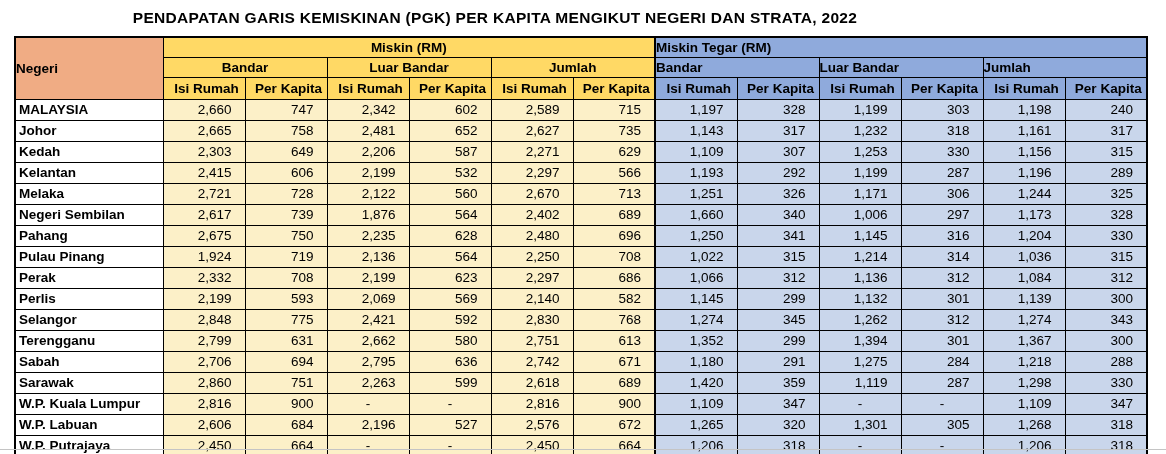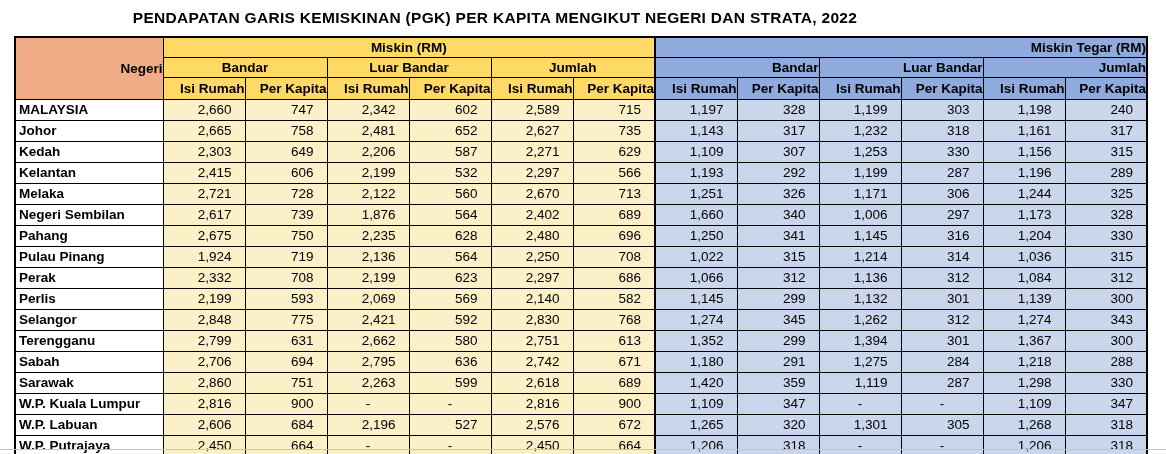--- a/index.html
+++ b/index.html
@@ -19,24 +19,24 @@
   table.pgk td{
     border:1px solid #000;
     font-size:13.5px;line-height:1;
     overflow:hidden;white-space:nowrap;
     padding:0;
   }
   thead tr.r1 td{height:19px;}
   thead tr.r2 td{height:19px;}
   thead tr.r3 td{height:21px;}
   tbody tr td{height:20px;}
-  .negeri-h{background:#F0AC84;font-weight:bold;text-align:right;vertical-align:middle;}
+  .negeri-h{background:#F0AC84;font-weight:bold;text-align:left;vertical-align:middle;}
   .gold{background:#FFD965;font-weight:bold;text-align:center;margin-top:20px;}
-  .blue{background:#8FAADC;font-weight:bold;text-align:right;}
-  .meas{text-align:right;padding-left:5px !important;}
+  .blue{background:#8FAADC;font-weight:bold;text-align:left;}
+  .meas{text-align:center;padding-left:5px !important;}
   .sec{border-left:2px solid #000 !important;}
   .negeri-cell{background:#ffffff;text-align:left;padding-left:3px !important;font-weight:bold;}
   .num{text-align:right;padding-right:13px !important;}
   .cream{background:#FCF0C8;}
   .blued{background:#C9D6EB;}
   .dash{text-align:center;padding-right:0 !important;}
   .bottom-rule{
     position:absolute;left:0;top:449px;width:1166px;height:0;
     border-top:1px solid #c4c4c4;
   }

